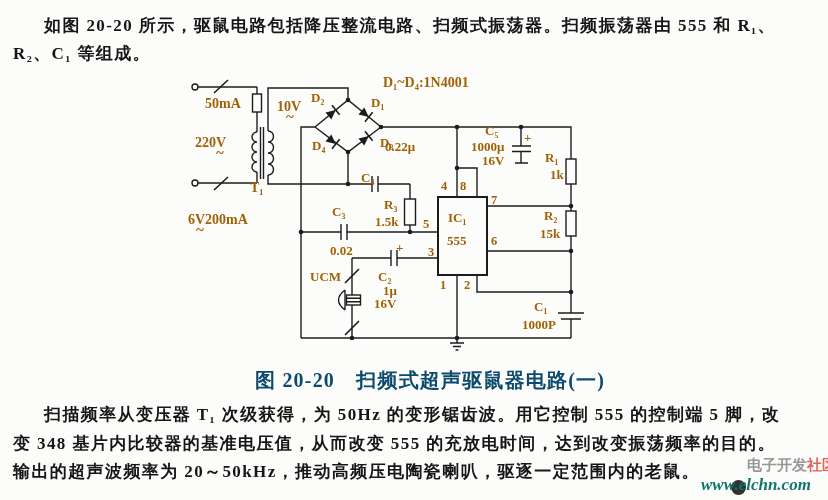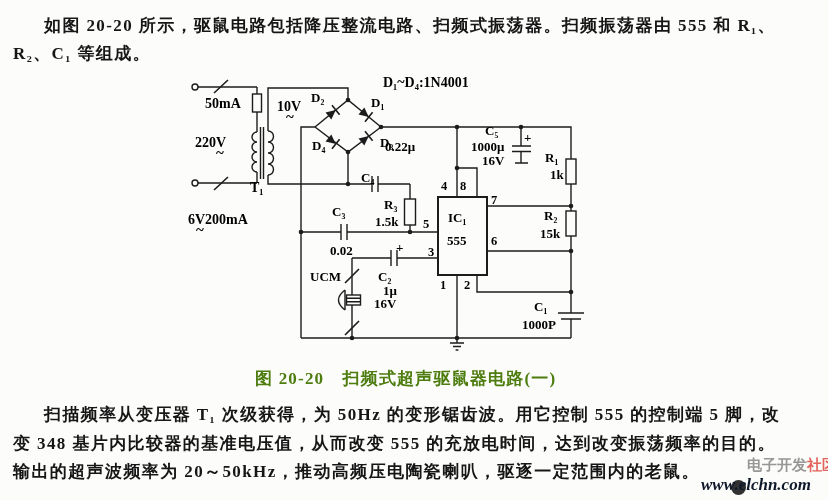--- a/index.html
+++ b/index.html
@@ -8,41 +8,41 @@
     background:#fcfdfa;
     font-family:"Liberation Serif",serif;
     color:#1b1b1b;
   }
   .para{
     position:absolute;white-space:nowrap;
     font-size:17px;letter-spacing:1.4px;font-weight:600;color:#161616;
   }
   .cap{
     position:absolute;white-space:nowrap;
-    font-size:17px;letter-spacing:1.2px;font-weight:700;color:#4d7c0f;
+    font-size:20px;letter-spacing:1.2px;font-weight:700;color:#0c4a6e;
   }
   .cl{
     position:absolute;white-space:nowrap;
     font-family:"Liberation Serif",serif;
-    font-size:13px;font-weight:700;color:#000000;line-height:1;
+    font-size:13px;font-weight:700;color:#a16207;line-height:1;
   }
   .cl-lg{font-size:14px;}
   .pn{font-size:12.5px;}
   .tld{font-size:15px;font-weight:700;}
   svg{position:absolute;left:0;top:0;}
   .wm1{
     position:absolute;left:715px;top:457px;white-space:nowrap;
     font-family:"Liberation Sans",sans-serif;font-size:15px;font-weight:700;line-height:1;margin-left:32px;
   }
   .wm1 .g{color:#979797;}
   .wm1 .r{color:#e2635c;}
   .wm2{
     position:absolute;left:701px;top:476px;white-space:nowrap;
     font-family:"Liberation Serif",serif;font-style:italic;
-    font-size:17px;font-weight:700;color:#0f172a;line-height:1;
+    font-size:17px;font-weight:700;color:#0f766e;line-height:1;
   }
   .wmdot{
     position:absolute;left:731px;top:480px;width:15px;height:15px;
     border-radius:50%;background:#1f1f1f;opacity:.92;
   }
 </style>
 </head>
 <body>
 
 <div class="para" style="left:44px;top:14px">如图 20-20 所示，驱鼠电路包括降压整流电路、扫频式振荡器。扫频振荡器由 555 和 R₁、</div>

